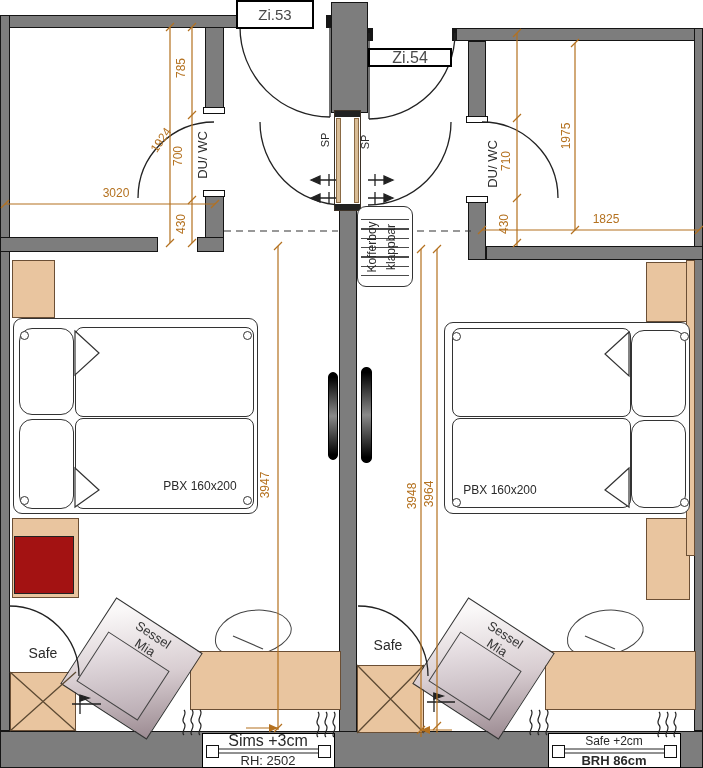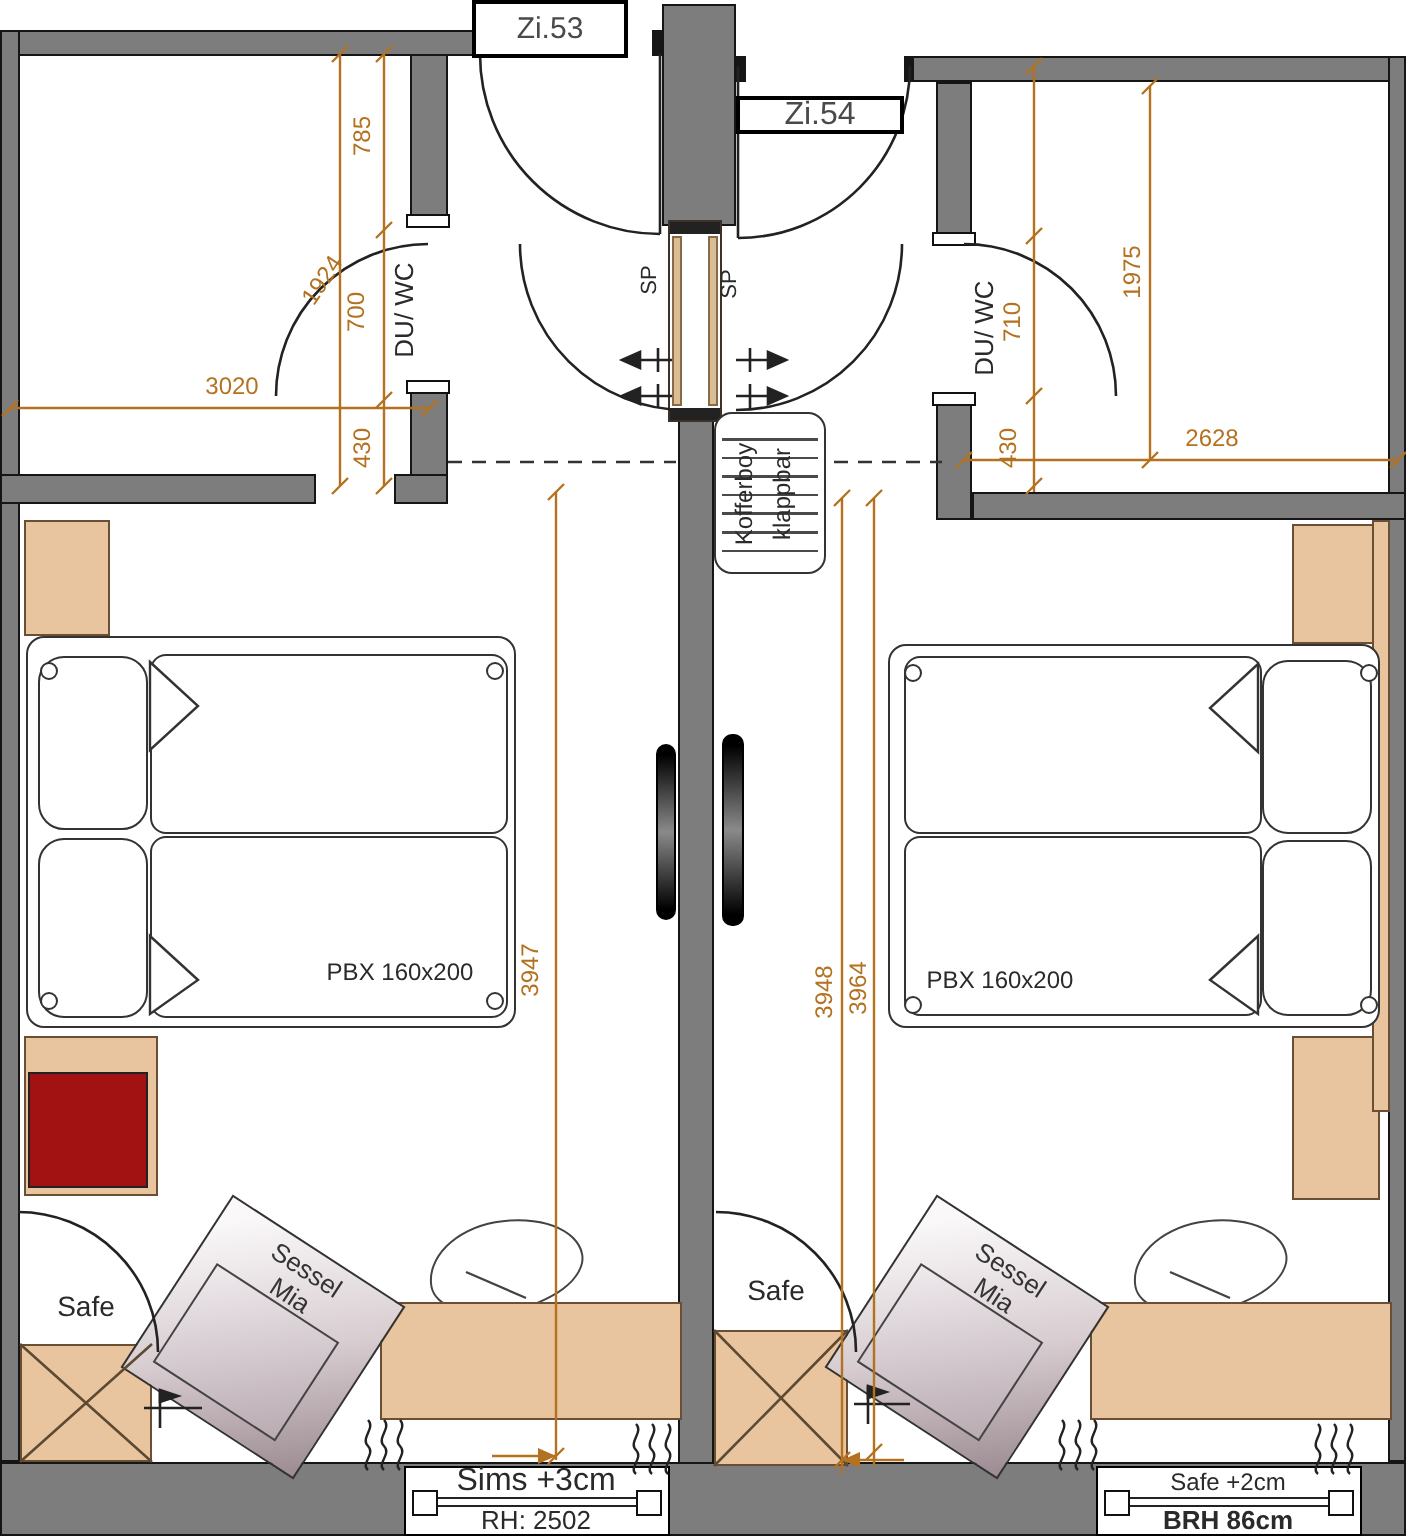--- a/index.html
+++ b/index.html
@@ -249,17 +249,17 @@
   <div class="lbl dimtxt toplayer" style="left:161px;top:140px;transform:translate(-50%,-50%) rotate(-56deg);">1924</div>
   <div class="lbl r90 dimtxt toplayer" style="left:181px;top:68px;">785</div>
   <div class="lbl r90 dimtxt toplayer" style="left:178px;top:156px;">700</div>
   <div class="lbl r90 dimtxt toplayer" style="left:181px;top:224px;">430</div>
   <div class="lbl dimtxt toplayer" style="left:116px;top:193px;">3020</div>
   <div class="lbl r90 dimtxt toplayer" style="left:265px;top:485px;">3947</div>
 
   <div class="lbl r90 dimtxt toplayer" style="left:566px;top:136px;">1975</div>
   <div class="lbl r90 dimtxt toplayer" style="left:506px;top:161px;">710</div>
   <div class="lbl r90 dimtxt toplayer" style="left:504px;top:224px;">430</div>
-  <div class="lbl dimtxt toplayer" style="left:606px;top:219px;">2628</div>
+  <div class="lbl dimtxt toplayer" style="left:606px;top:219px;">1825</div>
   <div class="lbl r90 dimtxt toplayer" style="left:412px;top:496px;">3948</div>
   <div class="lbl r90 dimtxt toplayer" style="left:429px;top:494px;">3964</div>
 
 </div>
 
 </body></html>

